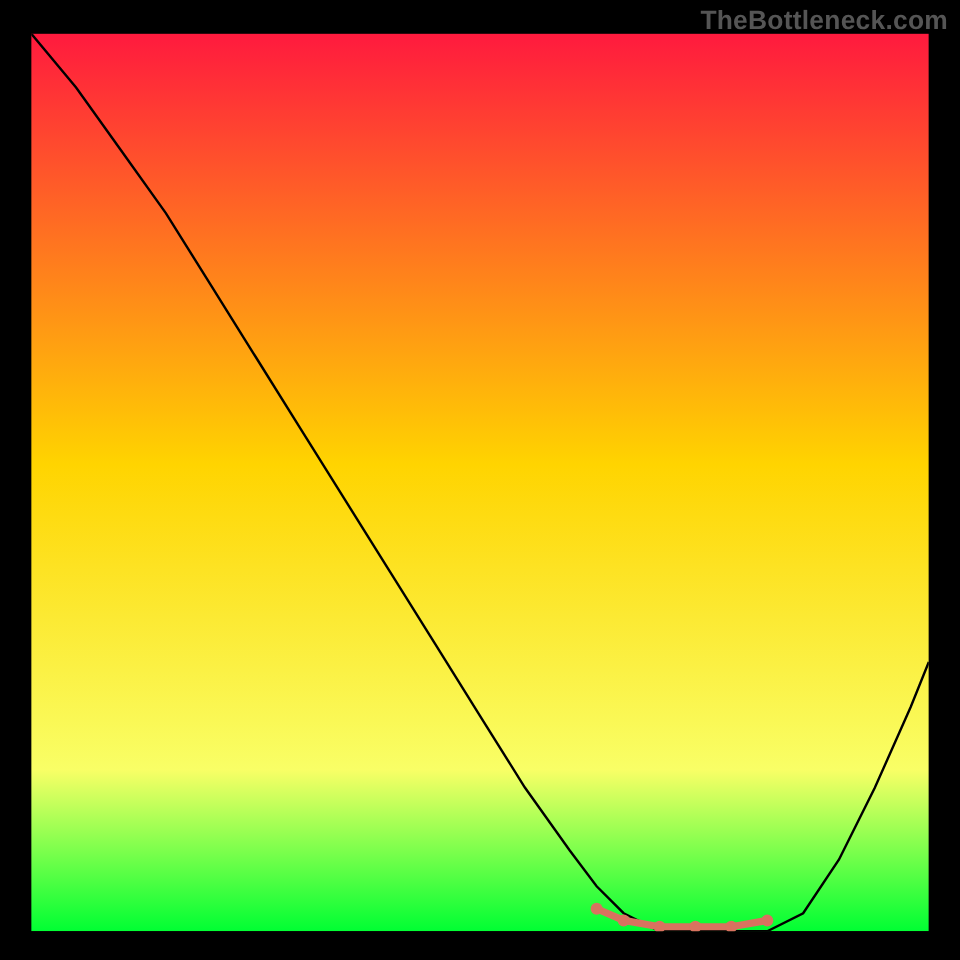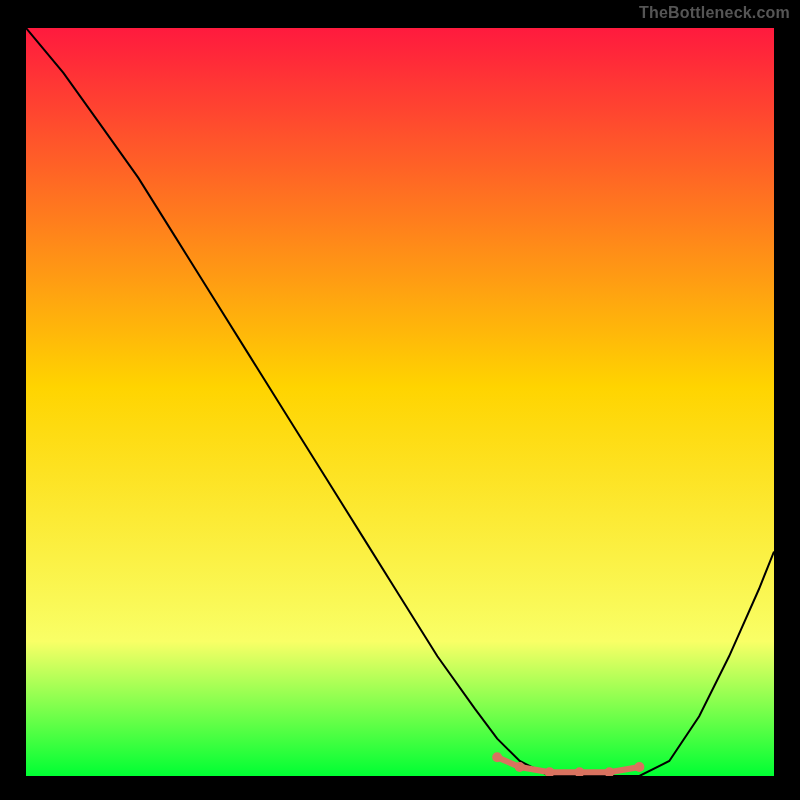--- a/index.html
+++ b/index.html
@@ -13,21 +13,21 @@
   .wrap {
     position: relative;
     width: 800px;
     height: 800px;
   }
   .watermark {
     position: absolute;
     top: 4px;
     right: 10px;
     font-family: Arial, Helvetica, sans-serif;
-    font-size: 16px;
+    font-size: 22px;
     font-weight: 600;
     color: #555;
     letter-spacing: 0.2px;
     user-select: none;
     margin-left: 20px;
   }
   .plot {
     position: absolute;
     left: 26px;
     top: 28px;

